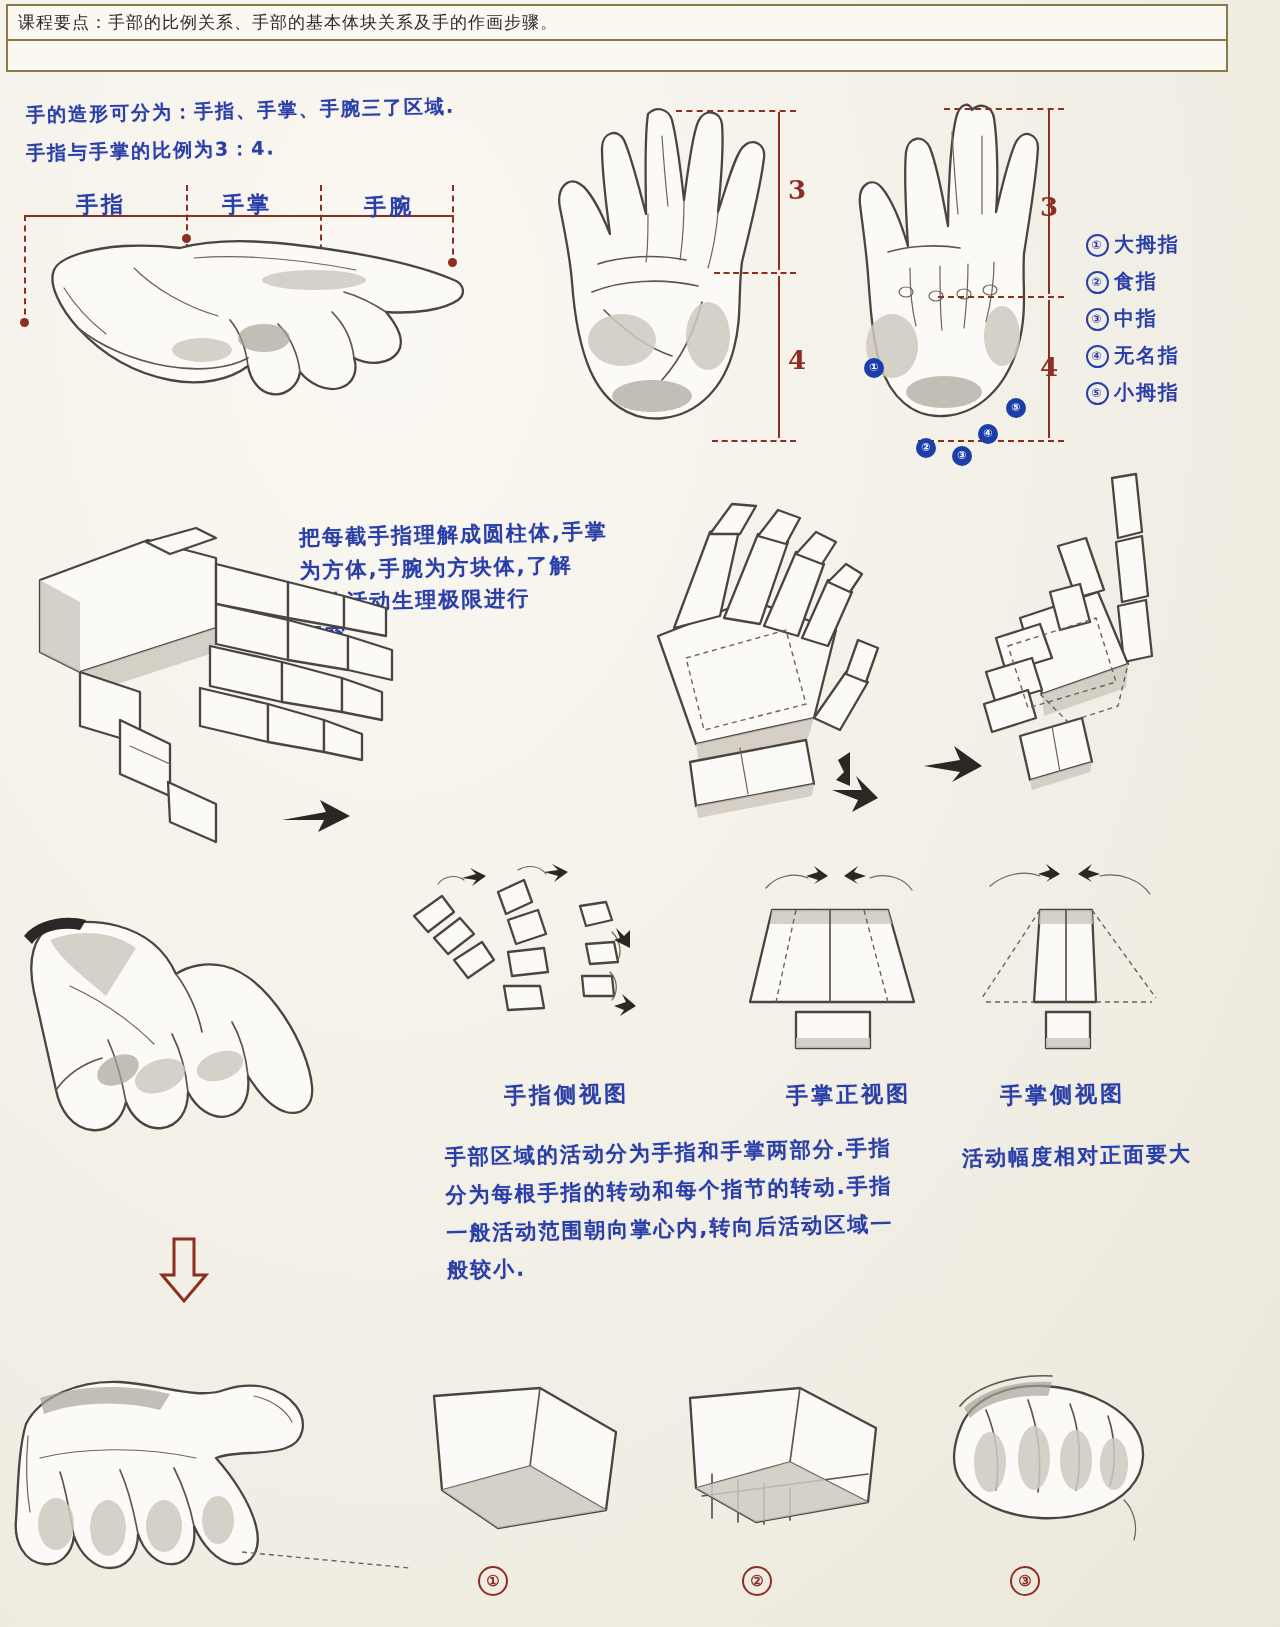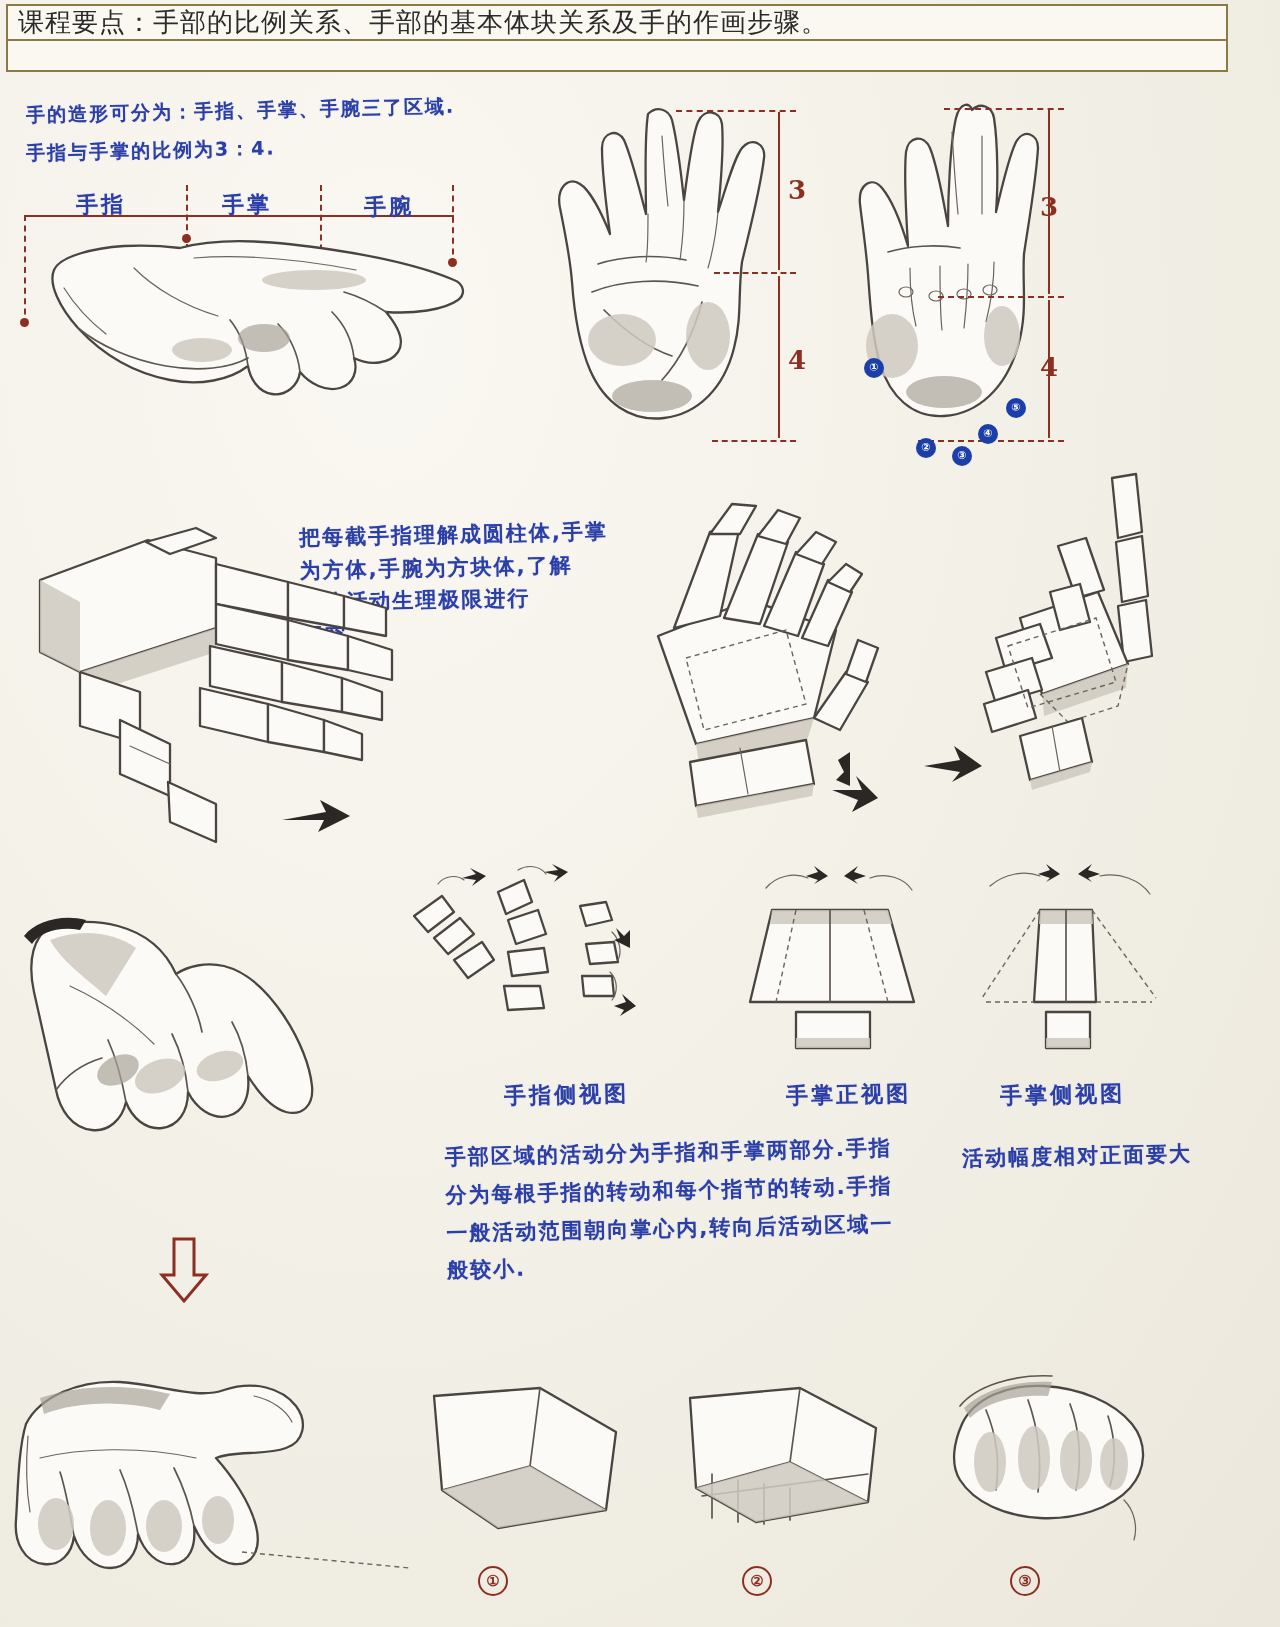--- a/index.html
+++ b/index.html
@@ -18,21 +18,21 @@
   
   .header{
     position:absolute;left:6px;top:4px;width:1222px;height:68px;
     border:2px solid #8a7a45;
     background:#faf8f1;
     box-sizing:border-box;
   }
   .header .row{
     height:33px;display:flex;align-items:center;
     padding-left:10px;
-    font-size:26px;color:#2b2b2b;
+    font-size:17px;color:#2b2b2b;
     letter-spacing:1px;
     font-family:"DejaVu Sans","Liberation Sans",sans-serif;
   }
   .header .row.first{border-bottom:2px solid #8a7a45;}
   
   .hw{
     position:absolute;
     color:#2b3fa8;
     font-family:"DejaVu Sans","Liberation Sans",sans-serif;
     font-weight:700;
@@ -172,20 +172,27 @@
   <div class="mk" style="left:1048px;top:300px;width:2px;height:138px;background:#8c2f22;"></div>
   <div class="num" style="left:1040px;top:192px;">3</div>
   <div class="num" style="left:1040px;top:352px;">4</div>
 
   <div class="bluedot" style="left:864px;top:358px;">①</div>
   <div class="bluedot" style="left:916px;top:438px;">②</div>
   <div class="bluedot" style="left:952px;top:446px;">③</div>
   <div class="bluedot" style="left:978px;top:424px;">④</div>
   <div class="bluedot" style="left:1006px;top:398px;">⑤</div>
 
+  <div class="legend" style="left:1086px;top:226px;">
+    <div><span class="circnum">①</span><span>大拇指</span></div>
+    <div><span class="circnum">②</span><span>食指</span></div>
+    <div><span class="circnum">③</span><span>中指</span></div>
+    <div><span class="circnum">④</span><span>无名指</span></div>
+    <div><span class="circnum">⑤</span><span>小拇指</span></div>
+  </div>
 
   <div class="hw mid" style="left:300px;top:518px;width:360px;">把每截手指理解成圆柱体,手掌
 为方体,手腕为方块体,了解
 人体活动生理极限进行
 研究.</div>
 
   <div class="art" style="left:20px;top:520px;">
     <svg width="400" height="340" viewBox="0 0 400 340">
       <path class="fillp" d="M20 60 L128 20 L196 38 L196 108 L60 152 L20 132 Z"></path>
       <path class="shade" d="M60 152 L196 108 L196 132 L60 176 Z"></path>

